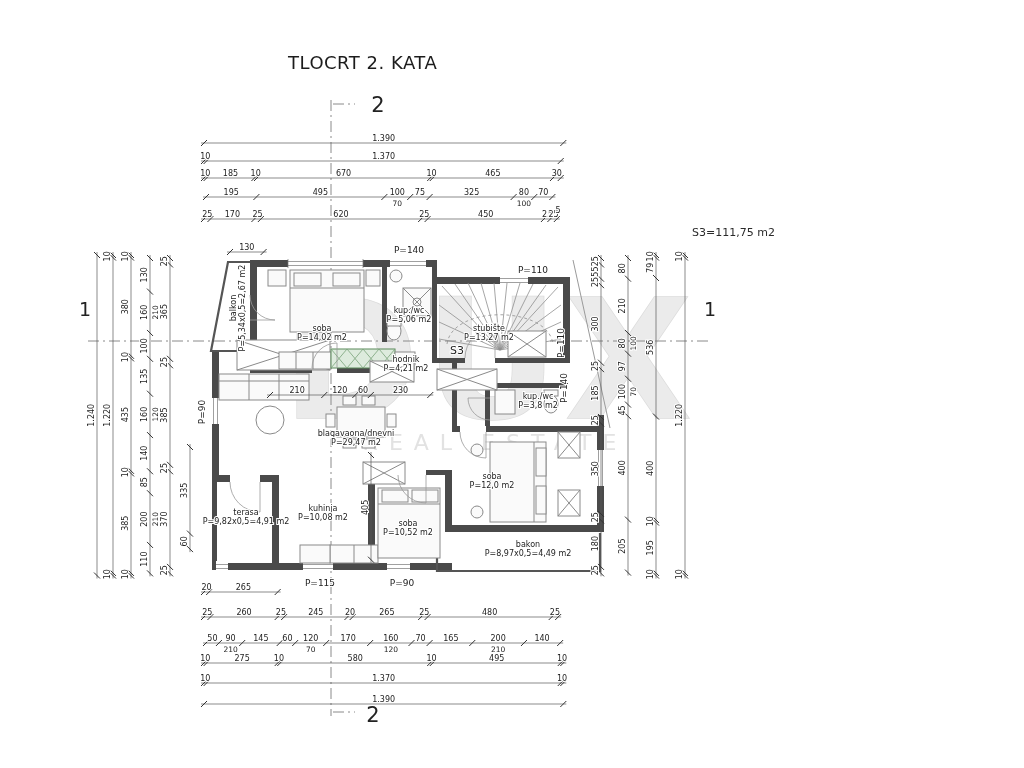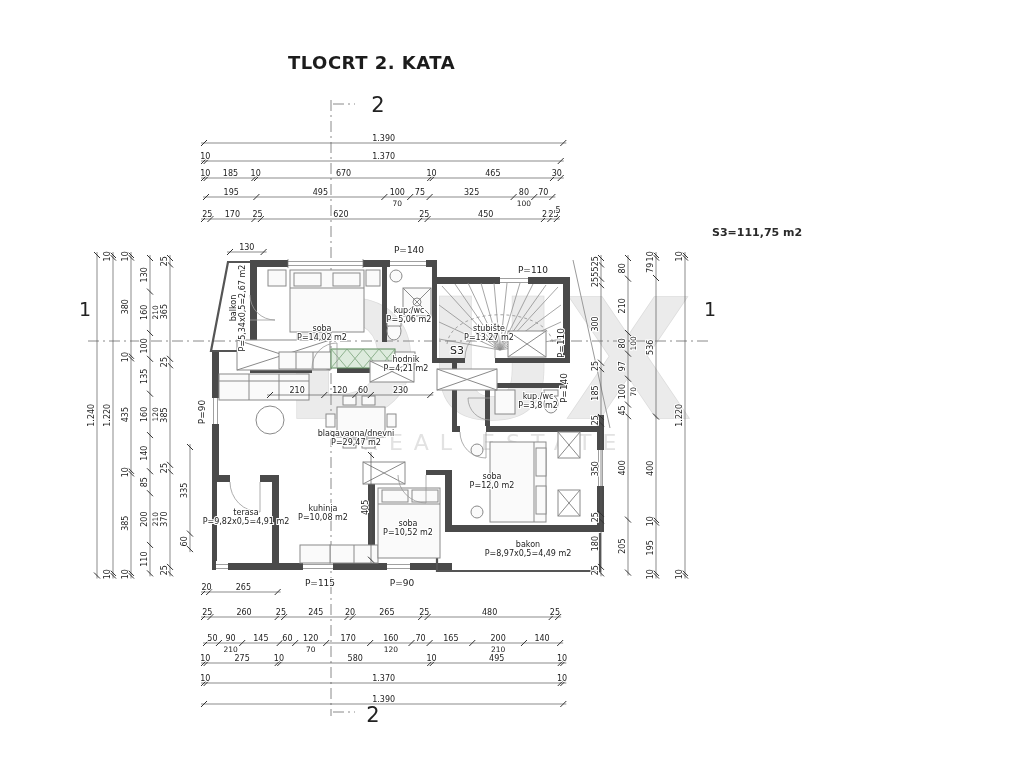--- a/index.html
+++ b/index.html
@@ -1,20 +1,20 @@
 <!DOCTYPE html>
 <html><head>
 <meta charset="utf-8">
 <style>
   html,body{margin:0;padding:0;background:#ffffff;}
   #stage{position:relative;width:1024px;height:768px;background:#ffffff;overflow:hidden;
          font-family:"DejaVu Sans","Liberation Sans",sans-serif;}
   .abs{position:absolute;}
-  #title{left:288px;top:52px;font-size:18px;color:#1c1c1c;letter-spacing:.5px;font-weight:700;}
-  #areanote{left:712px;top:226px;font-size:11px;color:#2a2a2a;font-weight:bold;}
+  #title{left:288px;top:52px;font-size:18px;color:#1c1c1c;letter-spacing:.5px;font-weight:400;}
+  #areanote{left:692px;top:226px;font-size:11px;color:#2a2a2a;}
   svg{position:absolute;left:0;top:0;}
   svg text{font-family:"DejaVu Sans","Liberation Sans",sans-serif;fill:#222;
            paint-order:stroke;stroke:#ffffff;stroke-width:2px;}
   .secline{stroke:#8a8a8a;stroke-width:1;stroke-dasharray:11 4 2 4;fill:none;}
   .wall{fill:#4a4a4a;stroke:none;}
   .parapet{fill:none;stroke:#555;stroke-width:2.2;}
   .thinline{fill:none;stroke:#9a9a9a;stroke-width:1;}
   .furn{fill:none;stroke:#8a8a8a;stroke-width:1;}
   .furnf{fill:#fafafa;stroke:#8a8a8a;stroke-width:1;}
   .door{fill:none;stroke:#999;stroke-width:.8;}

